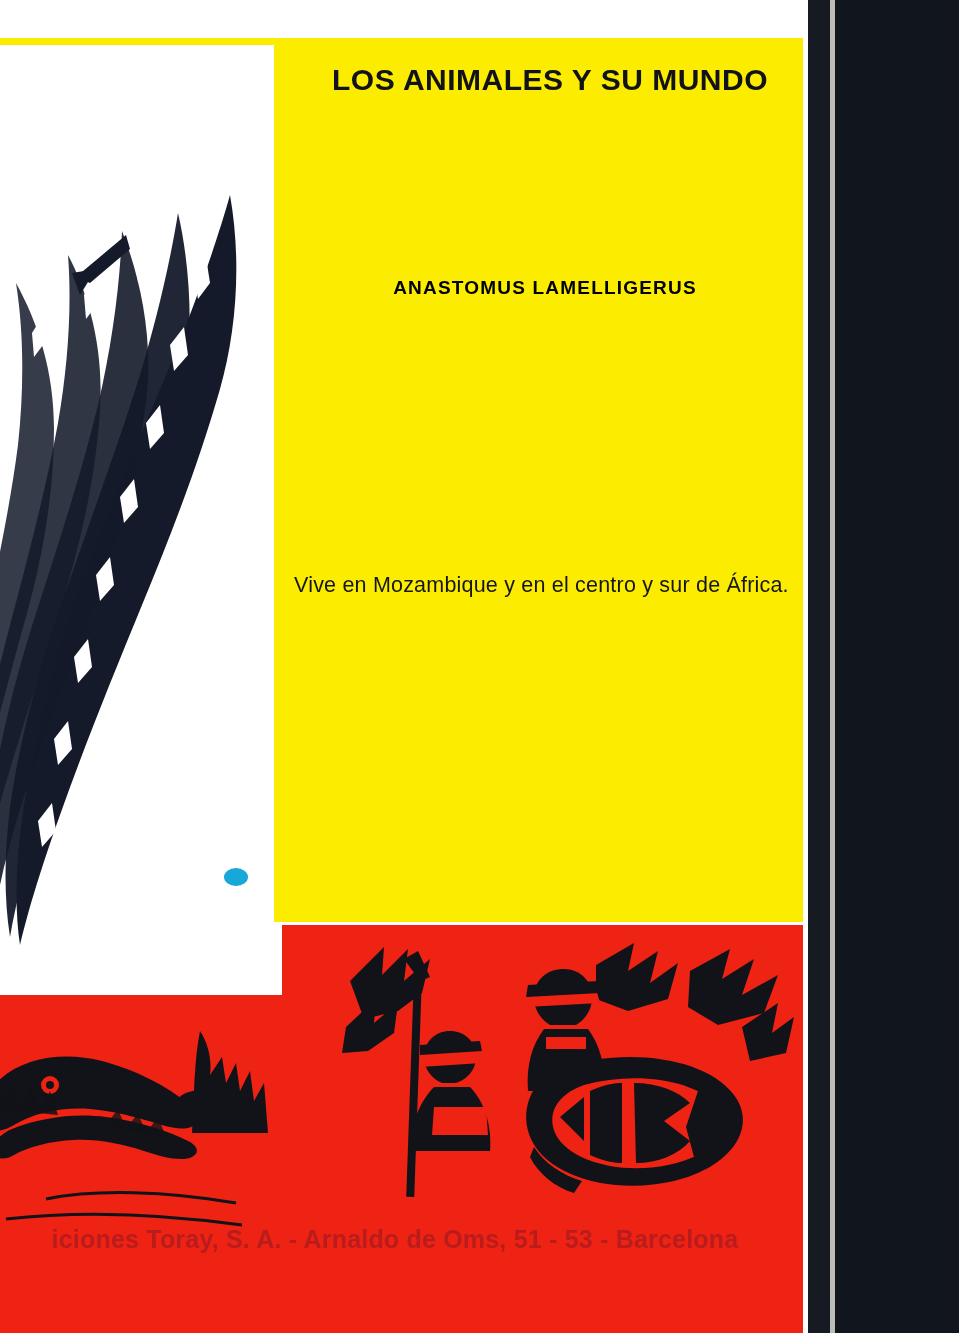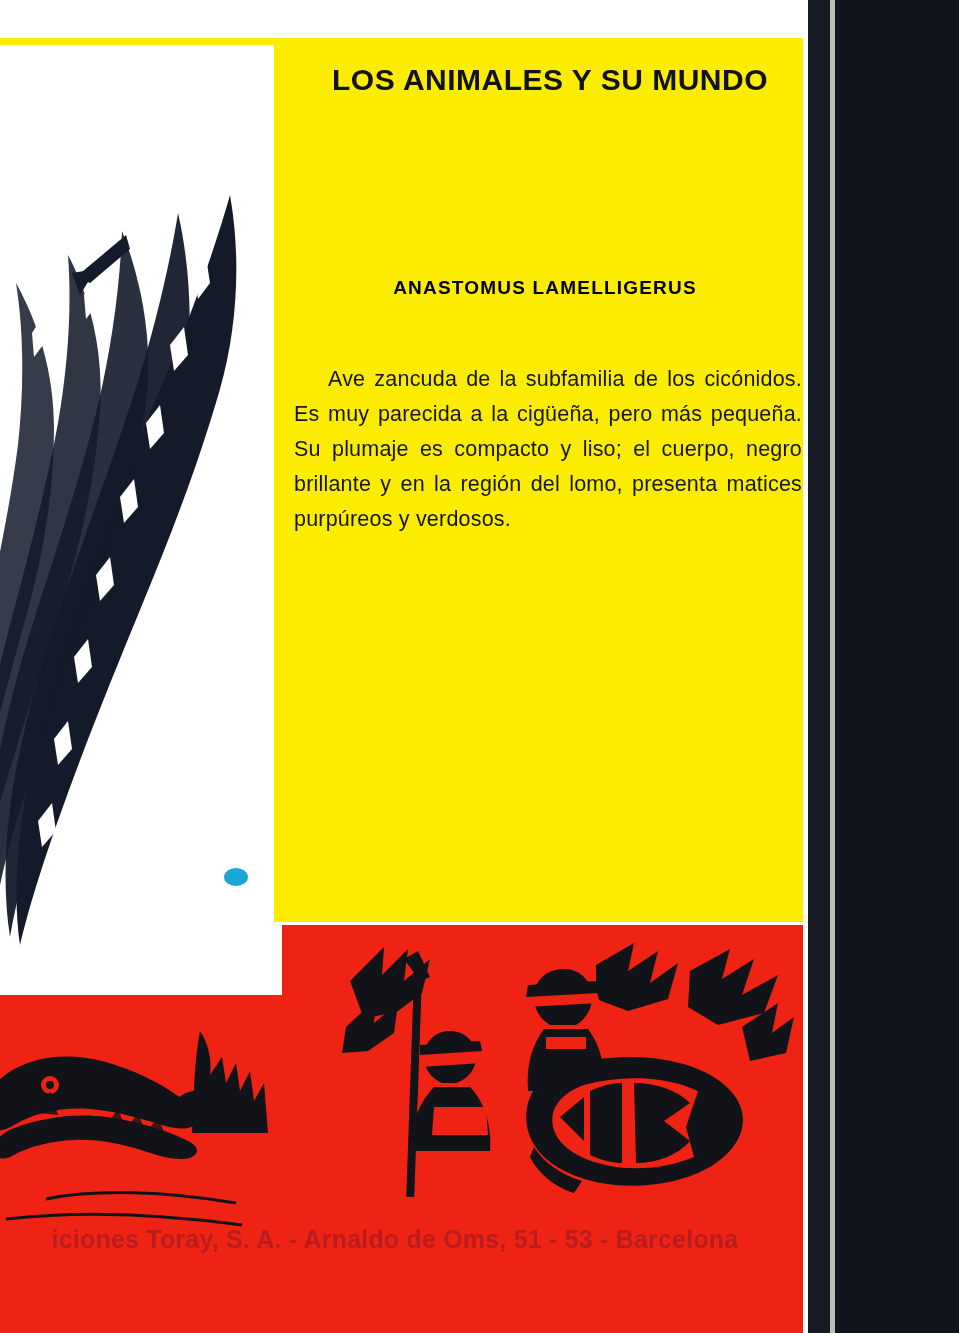--- a/index.html
+++ b/index.html
@@ -280,19 +280,19 @@
         </g>
 
         <ellipse cx="256" cy="832" rx="12" ry="9" fill="#17a8d8"></ellipse>
       </svg>
     </div>
 
     <div class="headline">LOS ANIMALES Y SU MUNDO</div>
 
     <div class="species">ANASTOMUS  LAMELLIGERUS</div>
 
-    <div class="body-text para1"><span class="indent"></span><span>Ave zancuda de la subfamilia de los cicónidos. Es muy parecida a la cigüeña, pero más pequeña. Su plumaje es compacto y liso; el cuerpo, negro brillante y en la región del lomo, presenta matices purpúreos y verdosos.</span></div>
-
+
+    <div class="body-text para2">Vive en Mozambique y en el centro y sur de África.</div>
 
     <div class="imprint">iciones Toray, S. A. - Arnaldo de Oms, 51 - 53 - Barcelona</div>
 
   </div>
 </div>
 
 </body></html>

